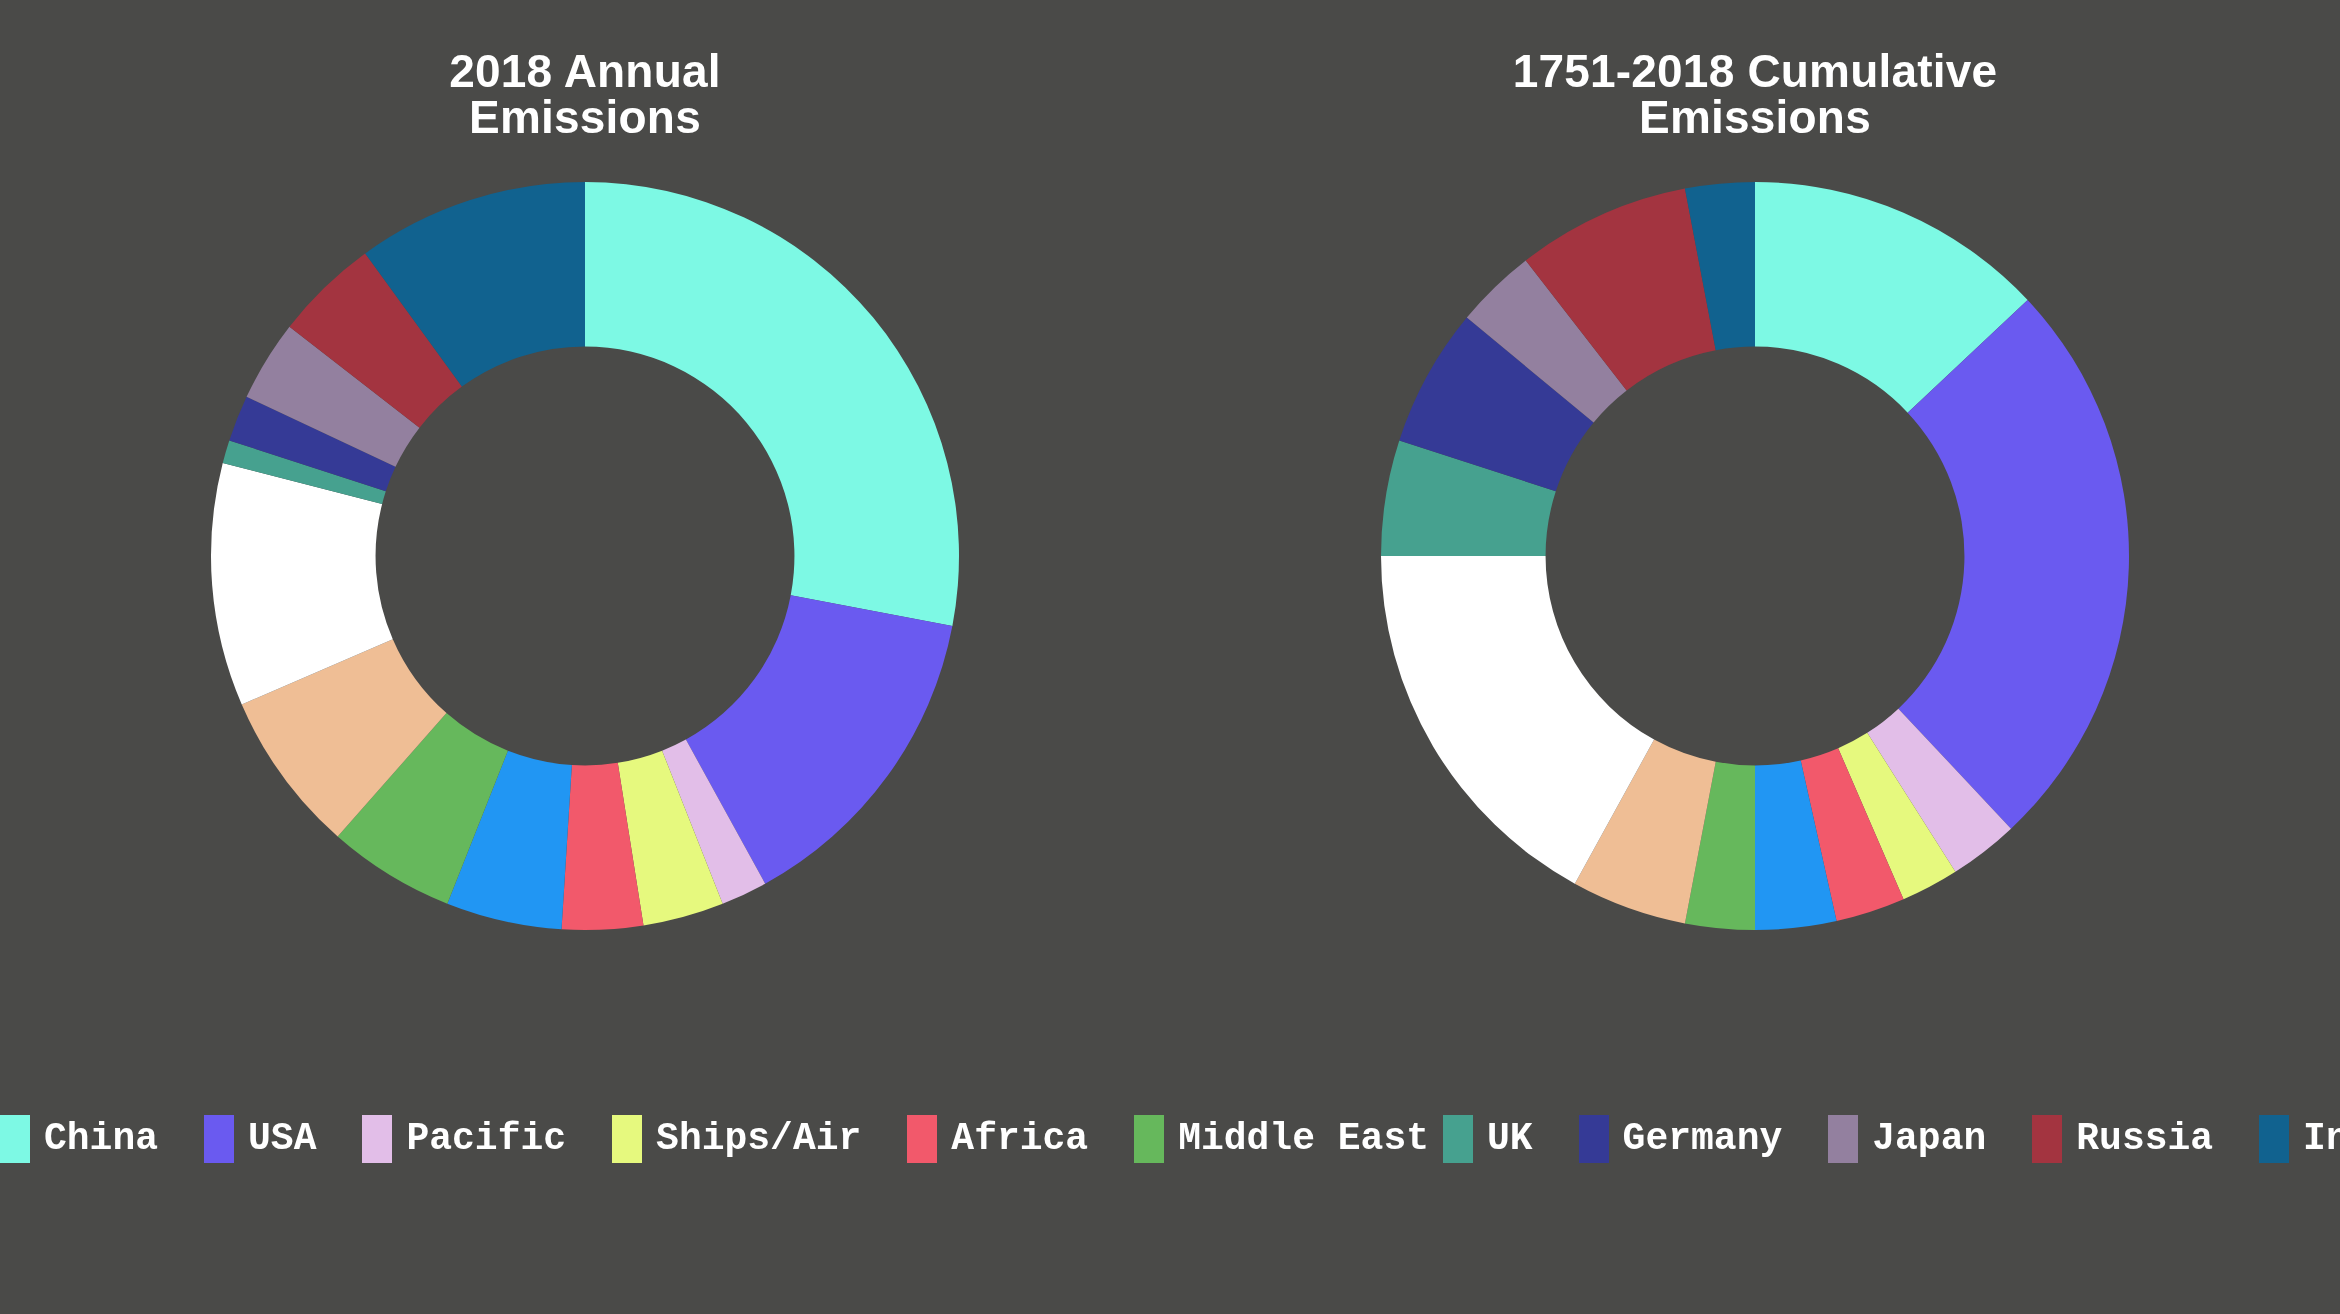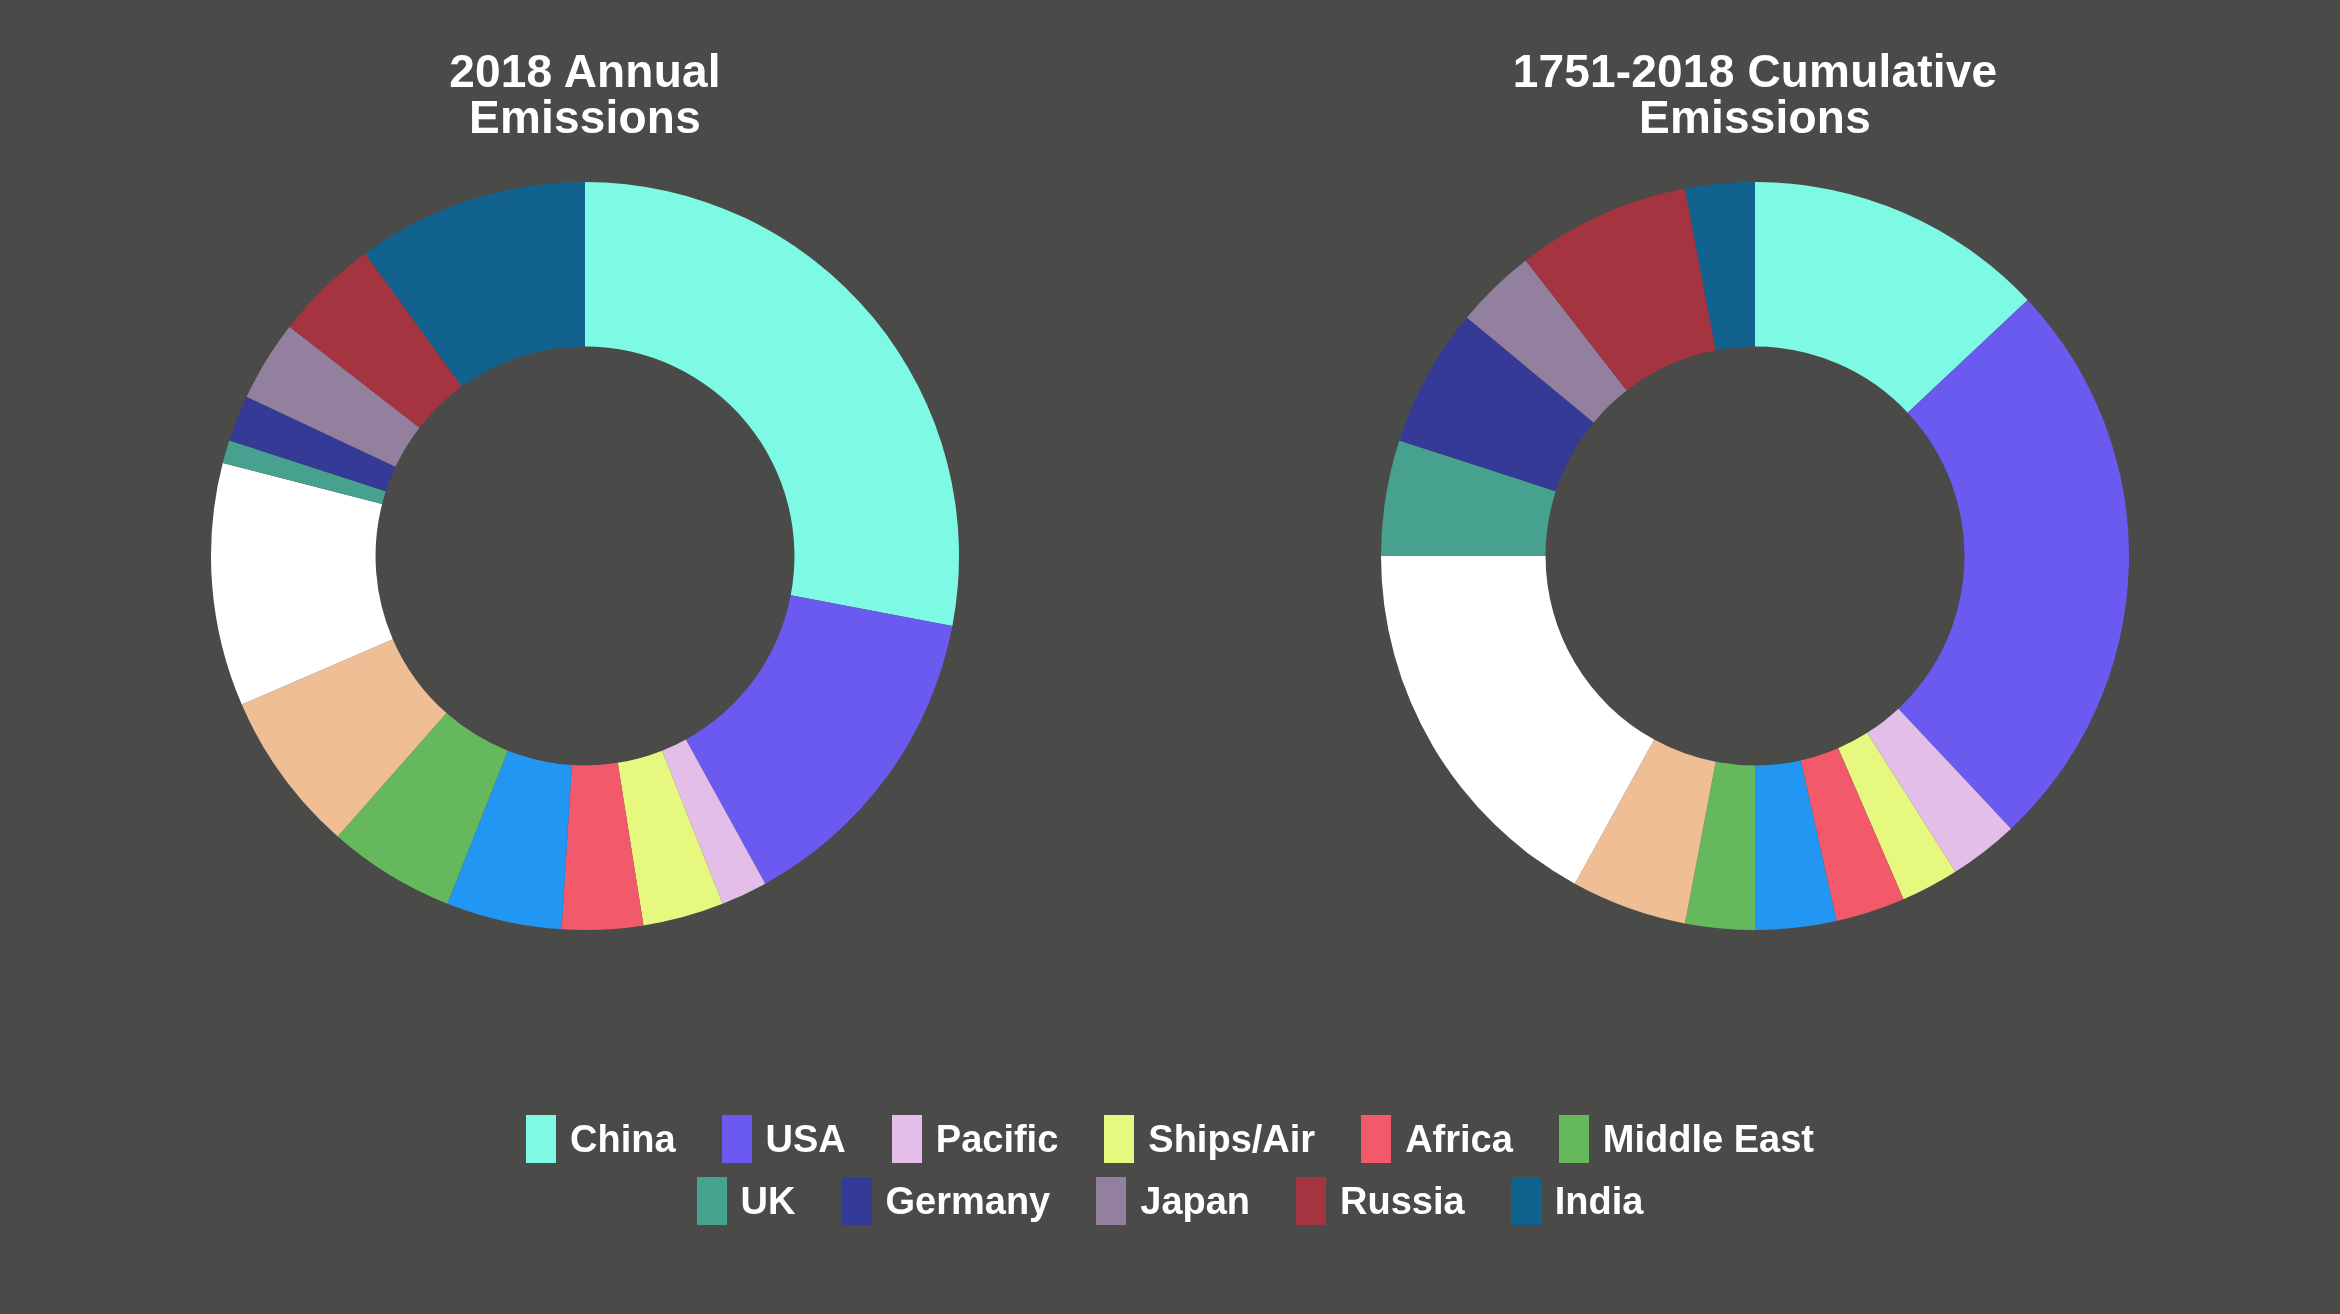--- a/index.html
+++ b/index.html
@@ -38,23 +38,23 @@
     width:760px;height:760px;
     display:flex;align-items:center;justify-content:center;
   }
   .donut-wrap svg{display:block;}
 
   .legend{
     position:absolute;
     left:0;right:0;
     top:1115px;
     display:flex;
-    flex-direction:column;
     align-items:center;
     gap:14px;
+    font-family:Liberation Mono, monospace;
   }
   .legend-row{
     display:flex;
     flex-direction:row;
     align-items:center;
     justify-content:center;
     gap:46px;
   }
   .legend-item{
     display:flex;

